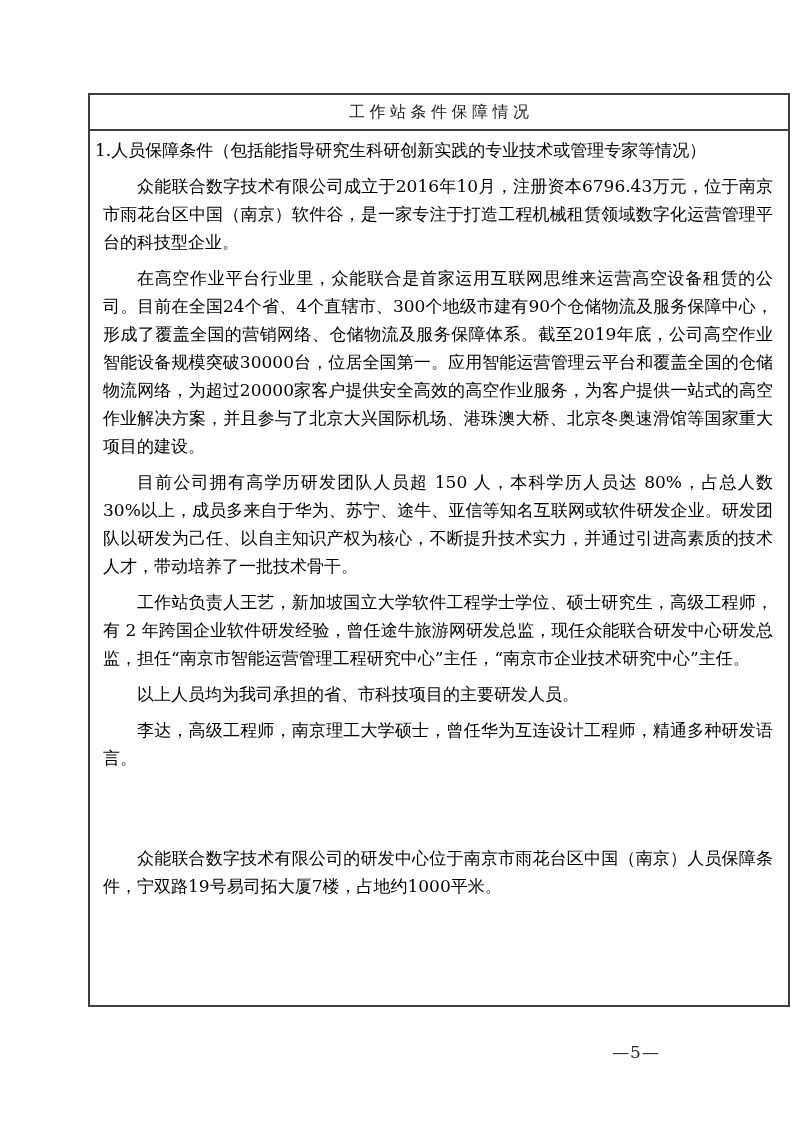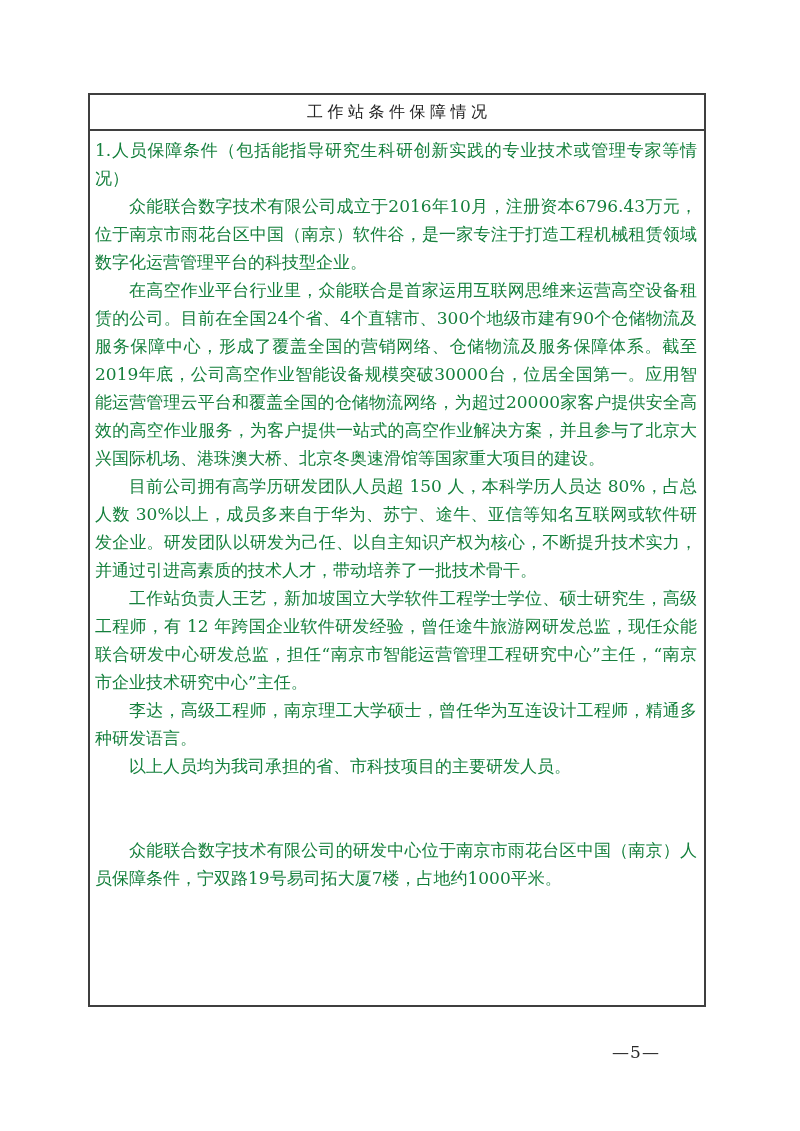--- a/index.html
+++ b/index.html
@@ -13,21 +13,21 @@
     height: 1131px;
     background: #ffffff;
     font-family: "DejaVu Serif", "Liberation Serif", serif;
     color: #1b1b1b;
     overflow: hidden;
   }
   .doc-table {
     position: absolute;
     left: 88px;
     top: 93px;
-    width: 618px;
+    width: 702px;
     height: 914px;
     border: 2px solid #3f3f3f;
     box-sizing: border-box;
     background: #ffffff;
     overflow: hidden;
   }
   .title-row {
     height: 34px;
     line-height: 34px;
     border-bottom: 2px solid #3f3f3f;
@@ -35,28 +35,28 @@
     font-size: 16px;
     letter-spacing: 0.28em;
     text-indent: 0.28em;
     color: #222222;
   }
   .body-cell {
     padding: 5px 7px 6px 5px;
     font-size: 17px;
     line-height: 28px;
     text-align: justify;
-    color: #15803d;
+    color: #000000;
   }
   .sec-heading {
     text-indent: 0;
     margin: 0;
   }
   .body-cell p {
-    margin: 0;
+    margin: 8px;
     text-indent: 2em;
   }
   .section-gap {
     height: 56px;
   }
   .page-num {
     position: absolute;
     left: 596px;
     top: 1042px;
     width: 80px;
@@ -78,26 +78,26 @@
     <div class="body-cell">
 
       <div class="sec-heading">1.人员保障条件（包括能指导研究生科研创新实践的专业技术或管理专家等情况）</div>
 
       <p>众能联合数字技术有限公司成立于2016年10月，注册资本6796.43万元，位于南京市雨花台区中国（南京）软件谷，是一家专注于打造工程机械租赁领域数字化运营管理平台的科技型企业。</p>
 
       <p>在高空作业平台行业里，众能联合是首家运用互联网思维来运营高空设备租赁的公司。目前在全国24个省、4个直辖市、300个地级市建有90个仓储物流及服务保障中心，形成了覆盖全国的营销网络、仓储物流及服务保障体系。截至2019年底，公司高空作业智能设备规模突破30000台，位居全国第一。应用智能运营管理云平台和覆盖全国的仓储物流网络，为超过20000家客户提供安全高效的高空作业服务，为客户提供一站式的高空作业解决方案，并且参与了北京大兴国际机场、港珠澳大桥、北京冬奥速滑馆等国家重大项目的建设。</p>
 
       <p>目前公司拥有高学历研发团队人员超 150 人，本科学历人员达 80%，占总人数 30%以上，成员多来自于华为、苏宁、途牛、亚信等知名互联网或软件研发企业。研发团队以研发为己任、以自主知识产权为核心，不断提升技术实力，并通过引进高素质的技术人才，带动培养了一批技术骨干。</p>
 
-      <p>工作站负责人王艺，新加坡国立大学软件工程学士学位、硕士研究生，高级工程师，有 12 年跨国企业软件研发经验，曾任途牛旅游网研发总监，现任众能联合研发中心研发总监，担任“南京市智能运营管理工程研究中心”主任，“南京市企业技术研究中心”主任。</p>
+      <p>工作站负责人王艺，新加坡国立大学软件工程学士学位、硕士研究生，高级工程师，有 2 年跨国企业软件研发经验，曾任途牛旅游网研发总监，现任众能联合研发中心研发总监，担任“南京市智能运营管理工程研究中心”主任，“南京市企业技术研究中心”主任。</p>
 
 
+      <p>以上人员均为我司承担的省、市科技项目的主要研发人员。</p>
+
       <p>李达，高级工程师，南京理工大学硕士，曾任华为互连设计工程师，精通多种研发语言。</p>
-
-      <p>以上人员均为我司承担的省、市科技项目的主要研发人员。</p>
 
       <div class="section-gap"></div>
 
 
       <p>众能联合数字技术有限公司的研发中心位于南京市雨花台区中国（南京）人员保障条件，宁双路19号易司拓大厦7楼，占地约1000平米。</p>
 
     </div>
   </div>
 
   <div class="page-num">—5—</div>

